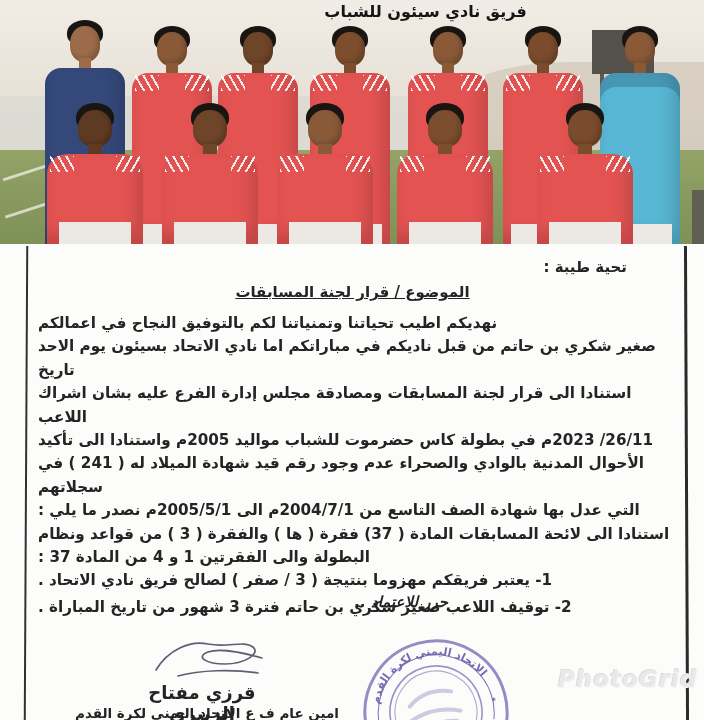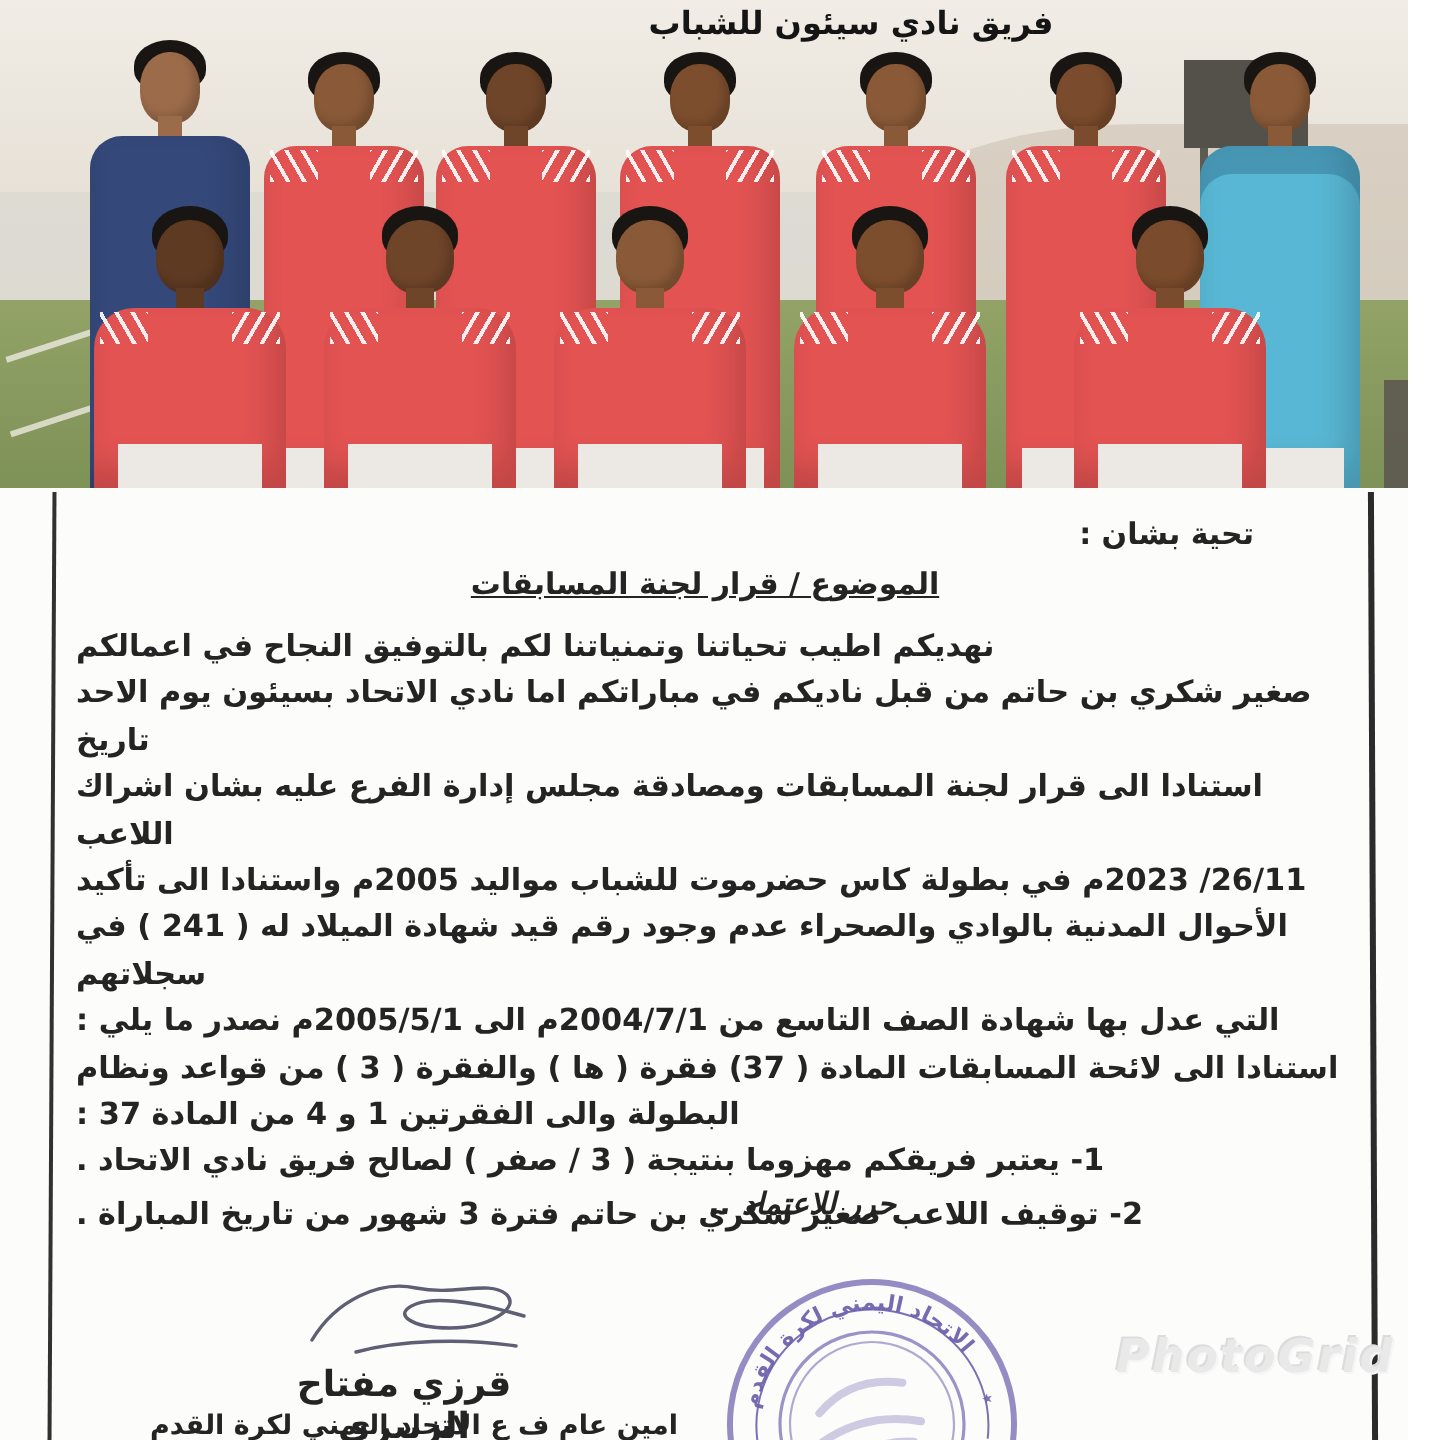--- a/index.html
+++ b/index.html
@@ -182,21 +182,21 @@
         <div class="torso" style="background:#e25352"></div>
         <div class="shorts"></div>
       </div>
     </div>
   <div class="caption">فريق نادي سيئون للشباب</div>
 
   <div class="doc">
     <div class="edge left"></div>
     <div class="edge right"></div>
 
-    <div class="greeting">تحية بشان :</div>
+    <div class="greeting">تحية طيبة :</div>
     <div class="subject">الموضوع / قرار لجنة المسابقات</div>
 
     <div class="body-text">
       <span class="body-line">نهديكم اطيب تحياتنا وتمنياتنا لكم بالتوفيق النجاح في اعمالكم</span>
       <span class="body-line">صغير شكري بن حاتم من قبل ناديكم في مباراتكم اما نادي الاتحاد بسيئون يوم الاحد تاريخ</span>
       <span class="body-line">استنادا الى قرار لجنة المسابقات ومصادقة مجلس إدارة الفرع عليه بشان اشراك اللاعب</span>
       <span class="body-line">26/11/ 2023م في بطولة كاس حضرموت للشباب مواليد 2005م واستنادا الى تأكيد</span>
       <span class="body-line">الأحوال المدنية بالوادي والصحراء عدم وجود رقم قيد شهادة الميلاد له ( 241 ) في سجلاتهم</span>
       <span class="body-line">التي عدل بها شهادة الصف التاسع من 2004/7/1م الى 2005/5/1م نصدر ما يلي :</span>
       <span class="body-line">استنادا الى لائحة المسابقات المادة ( 37) فقرة ( ها ) والفقرة ( 3 ) من قواعد ونظام</span>

